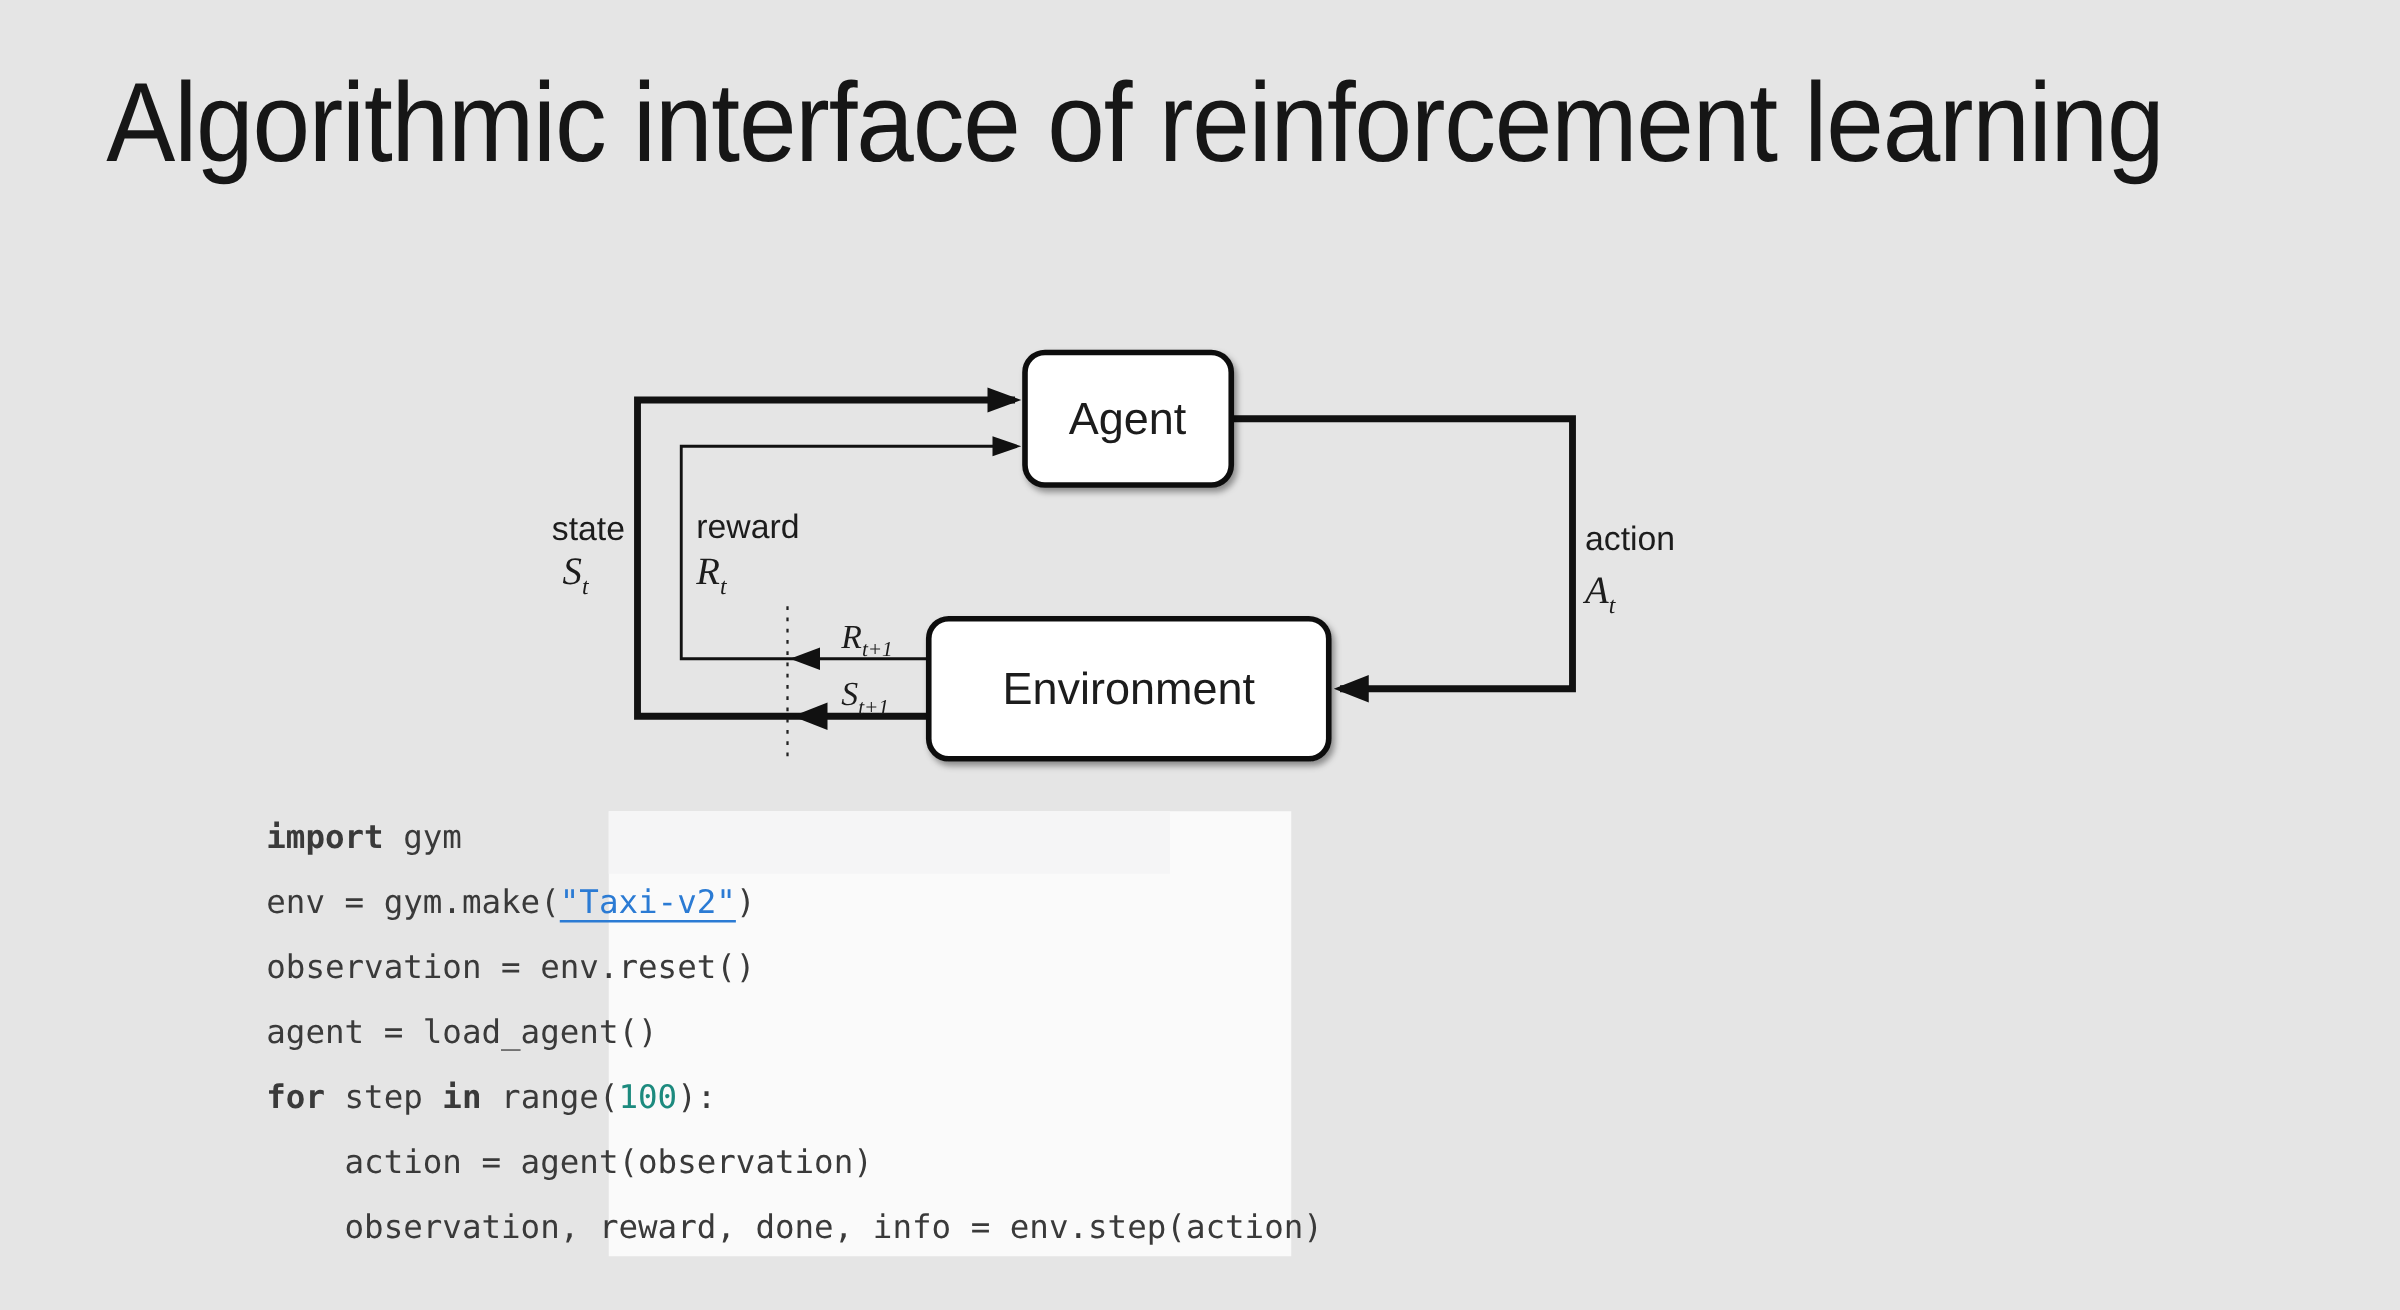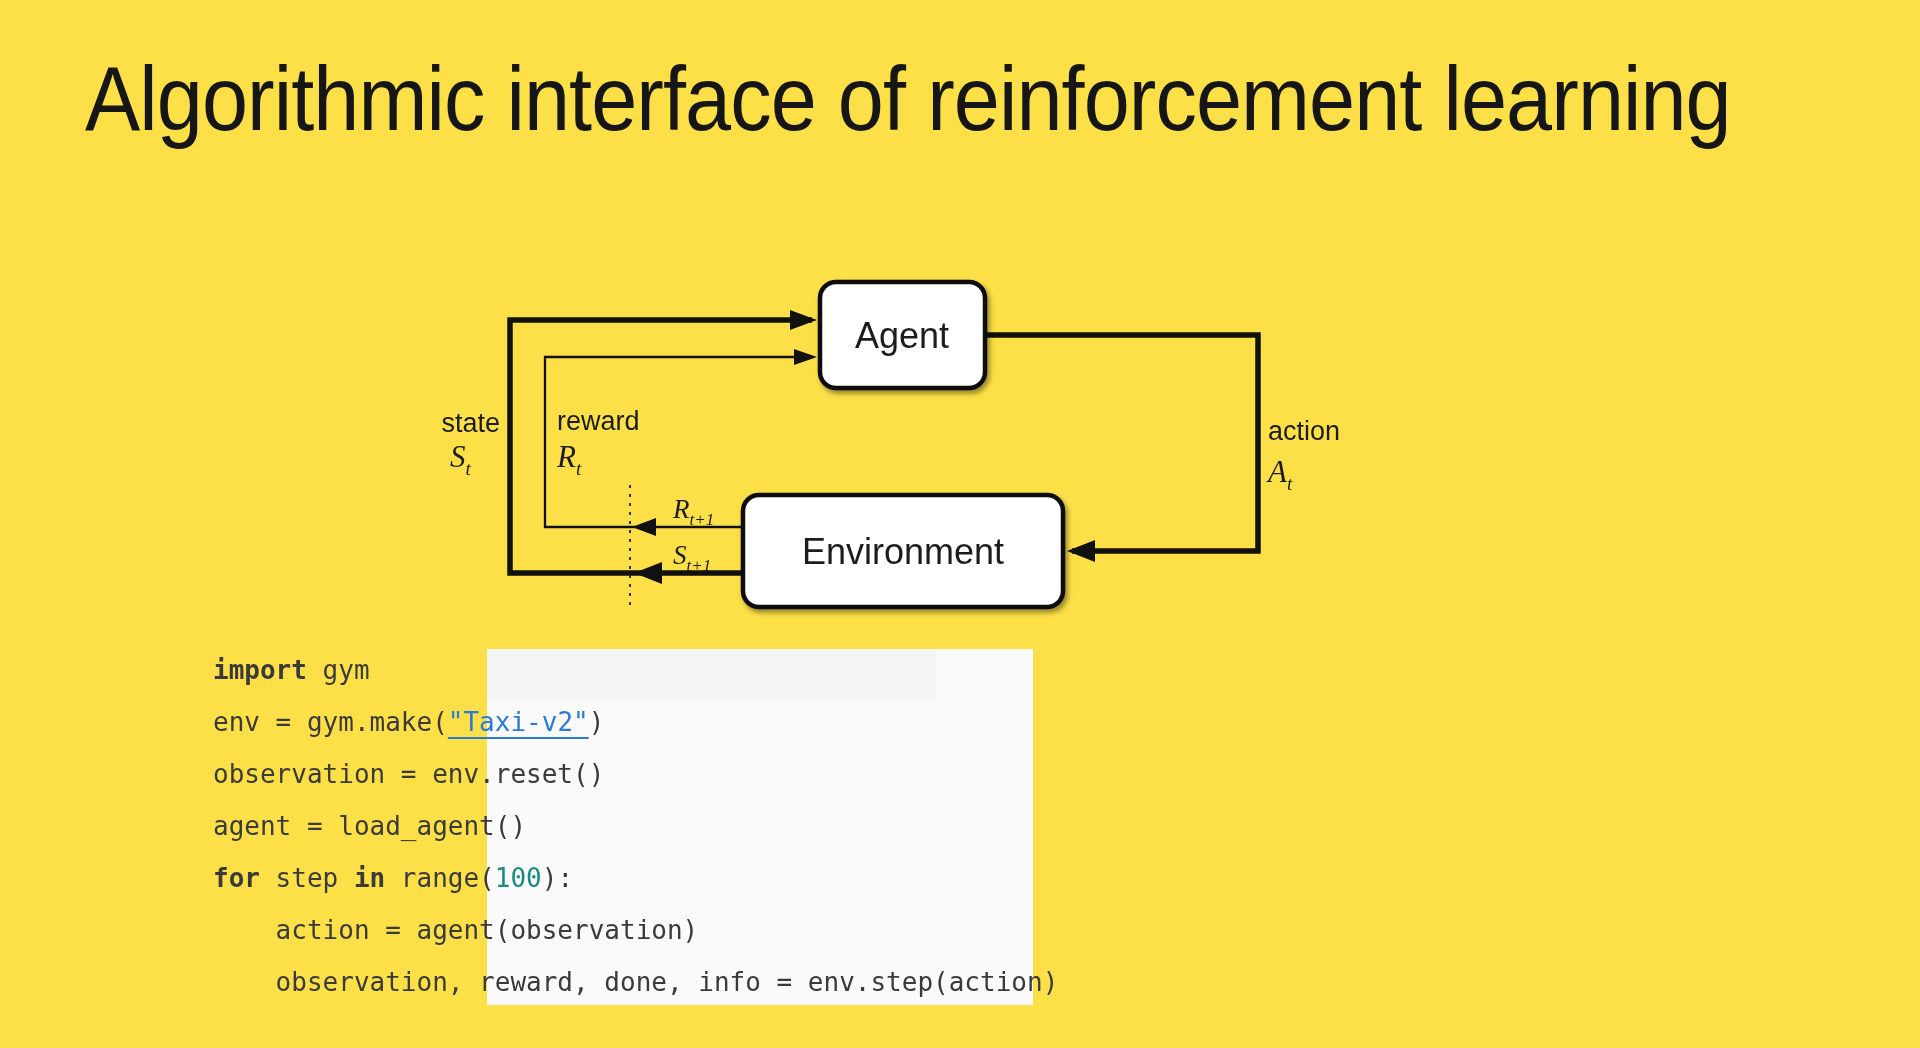--- a/index.html
+++ b/index.html
@@ -1,19 +1,19 @@
 <!DOCTYPE html>
 <html style="--code-color: #3a3a3a; --link-color: #2b7bd4; --num-color: #1c8a7e;"><head>
 <meta charset="utf-8">
 <style>
   html,body{margin:0;padding:0;background:#ffffff;}
   .slide{
     position:relative;
     width:1920px;height:1048px;
-    background:#fde047;
+    background:#e5e5e5;
     overflow:hidden;
     font-family:"Liberation Sans",sans-serif;
   }
   .slide-title{
     position:absolute;
     left:85px;top:48px;
     font-size:90px;
     line-height:1.15;
     letter-spacing:-1px;
     color:#161616;

